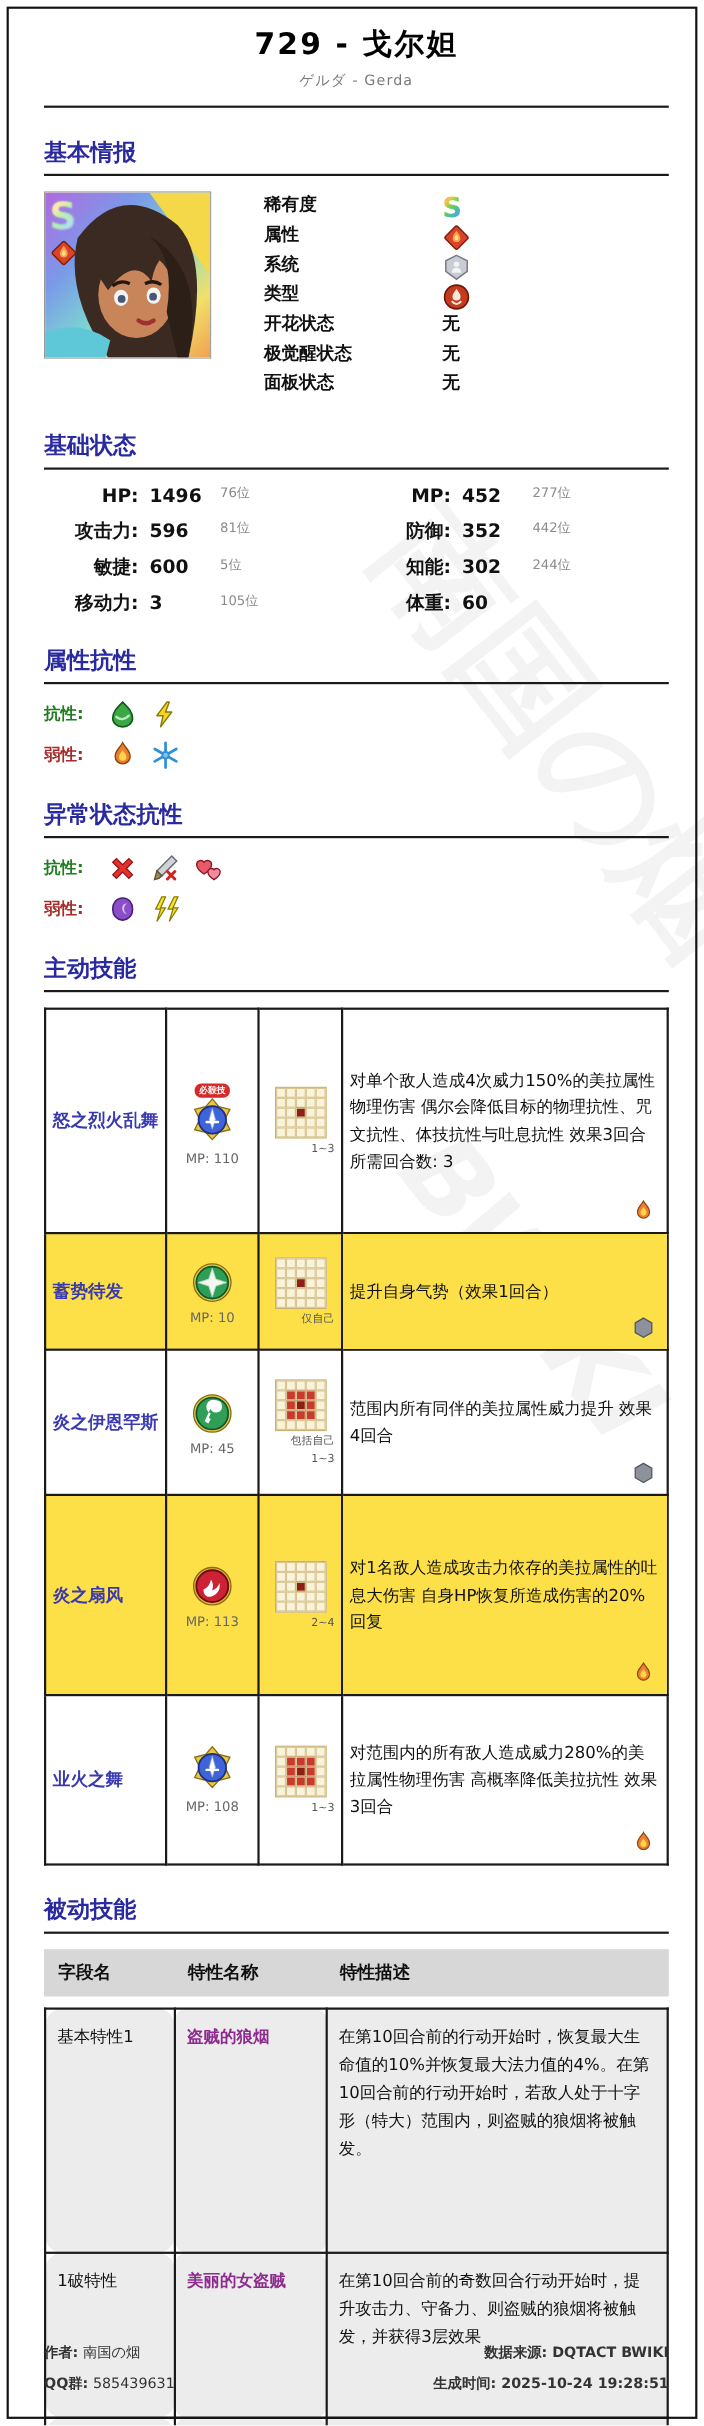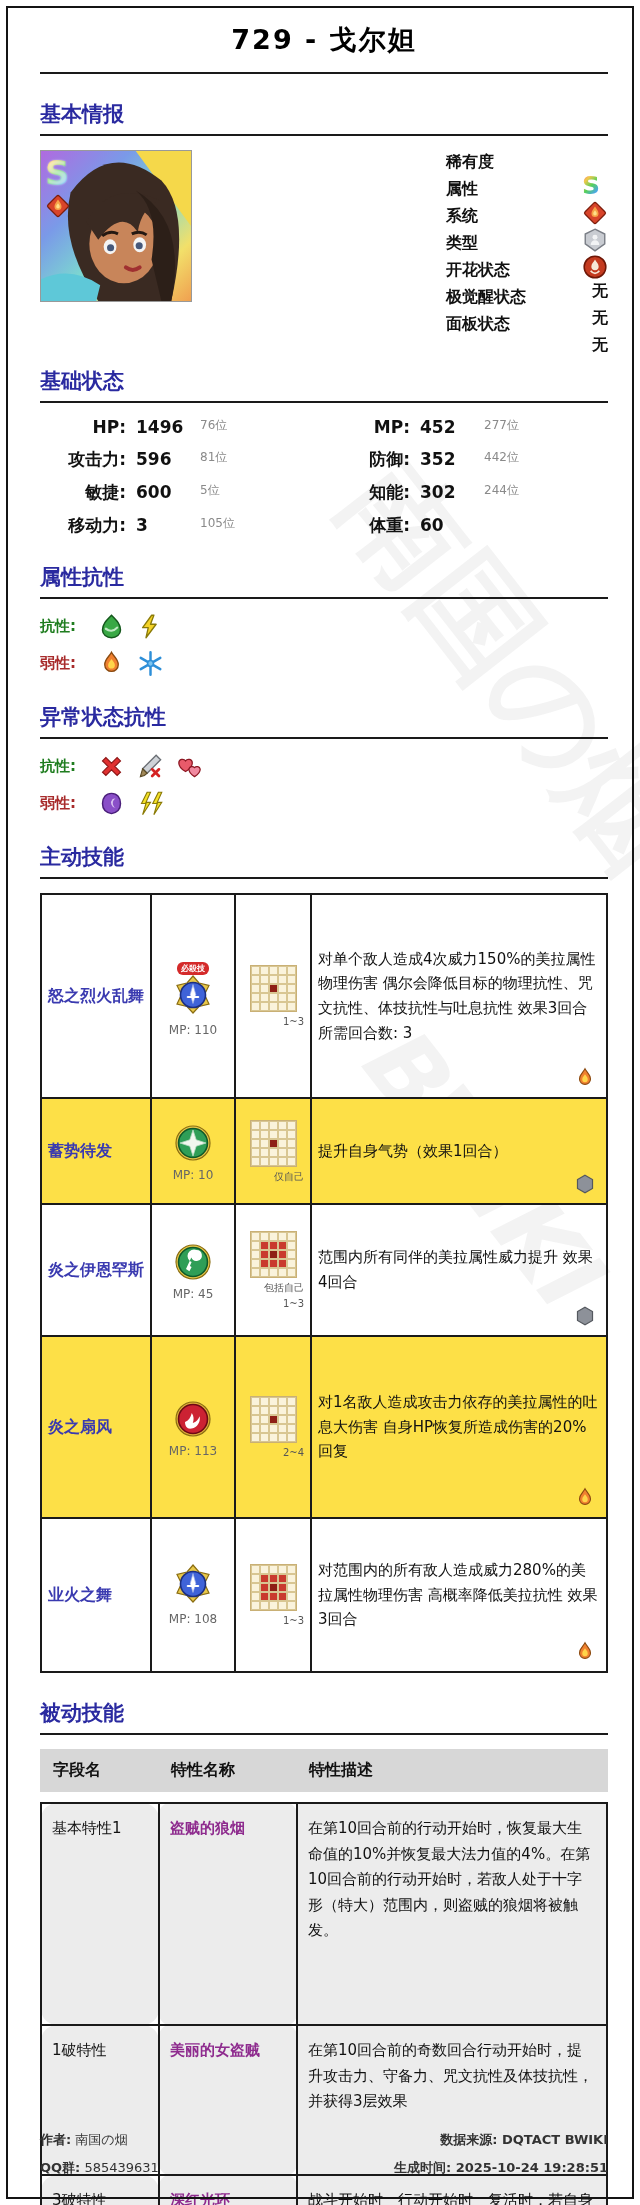--- a/index.html
+++ b/index.html
@@ -18,21 +18,21 @@
   
   .basic{display:flex;align-items:flex-start;}
   .portrait{position:relative;width:152px;height:152px;flex:0 0 auto;border:1px solid #999;box-sizing:border-box;}
   .portrait svg{display:block;width:100%;height:100%;}
   .pbadge-s{position:absolute;top:2px;left:4px;font-size:34px;font-weight:bold;
      background:linear-gradient(135deg,#e85aa0,#f2c84a,#57d05a,#4aa8e8,#a85ae0);
      -webkit-background-clip:text;background-clip:text;color:transparent;
      text-shadow:0 0 2px rgba(255,255,255,.6);}
   .pbadge-f{position:absolute;top:42px;left:4px;width:30px;height:30px;}
   .inforows{margin-left:48px;flex:1;padding-top:2px;}
-  .info-row{display:flex;align-items:flex-end;height:27px;flex-direction:column;}
+  .info-row{display:flex;align-items:flex-start;height:27px;}
   .info-label{width:162px;font-size:16px;font-weight:bold;color:#111;}
   .info-value{font-size:16px;font-weight:bold;display:flex;align-items:center;}
   .icn{display:inline-flex;width:26px;height:26px;}
   .icn svg{width:100%;height:100%;}
   .rs{font-size:25px;font-weight:bold;line-height:26px;
      background:linear-gradient(135deg,#e85aa0,#f2c84a,#57d05a,#4aa8e8,#a85ae0);
      -webkit-background-clip:text;background-clip:text;color:transparent;}
   
   .stats{display:grid;grid-template-columns:1fr 1fr;row-gap:10px;margin:4px 0 2px;}
   .stat-row{display:flex;align-items:baseline;}
@@ -89,20 +89,21 @@
 </head>
 <body>
 
 <div class="page">
   <div class="frame"></div>
   <div class="wm wm1">南国の烟</div>
   <div class="wm wm2">BWIKI</div>
 
   <div class="content">
     <h1>729 - 戈尔妲</h1>
+    <div class="subtitle">ゲルダ - Gerda</div>
     <hr class="toprule">
 
     <h2>基本情报</h2>
     <div class="basic">
       <div class="portrait">
         <svg viewBox="0 0 152 152">
           <defs>
             <linearGradient id="pg" x1="0" y1="0" x2="1" y2="1">
               <stop offset="0" stop-color="#b06ae0"></stop>
                 <stop offset=".3" stop-color="#7a9ae8"></stop>
@@ -574,21 +575,21 @@
         </colgroup>
       <tbody id="passive-body">
           <tr class="p1">
             <td class="pv-field">基本特性1</td>
             <td class="pv-name">盗贼的狼烟</td>
             <td class="pv-desc">在第10回合前的行动开始时，恢复最大生命值的10%并恢复最大法力值的4%。在第10回合前的行动开始时，若敌人处于十字形（特大）范围内，则盗贼的狼烟将被触发。</td>
           </tr>
           <tr class="p2">
             <td class="pv-field">1破特性</td>
             <td class="pv-name">美丽的女盗贼</td>
-            <td class="pv-desc">在第10回合前的奇数回合行动开始时，提升攻击力、守备力、咒文抗性及体技抗性，并获得3层效果</td>
+            <td class="pv-desc">在第10回合前的奇数回合行动开始时，提升攻击力、守备力、则盗贼的狼烟将被触发，并获得3层效果</td>
           </tr>
           <tr class="p3">
             <td class="pv-field">3破特性</td>
             <td class="pv-name">深红光环</td>
             <td class="pv-desc">战斗开始时　行动开始时　复活时，若自身HP在70%以上，则伤害减轻20%，并对敌人造成的伤害提升20%。</td>
           </tr>
         </tbody>
     </table>
 
   </div>

